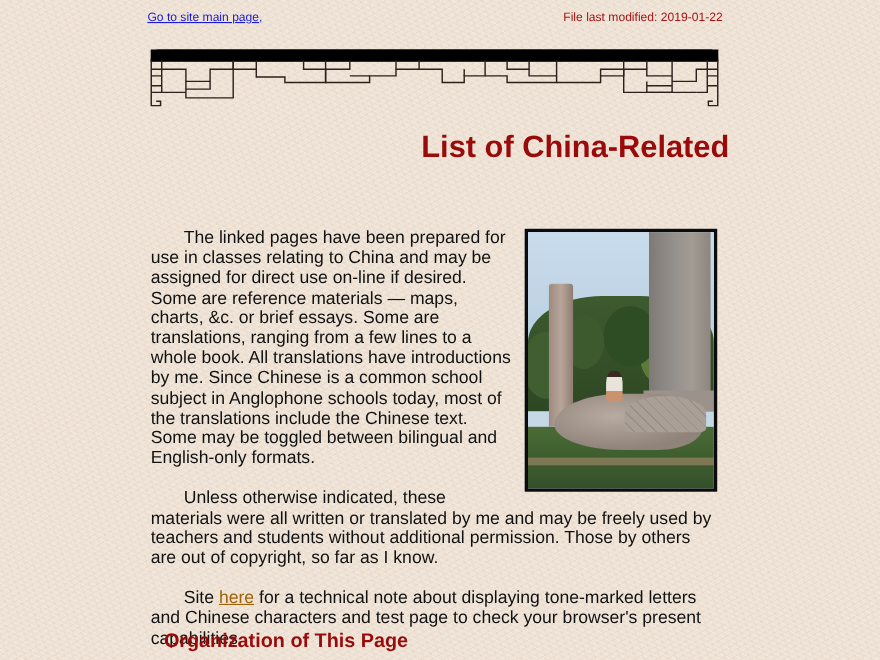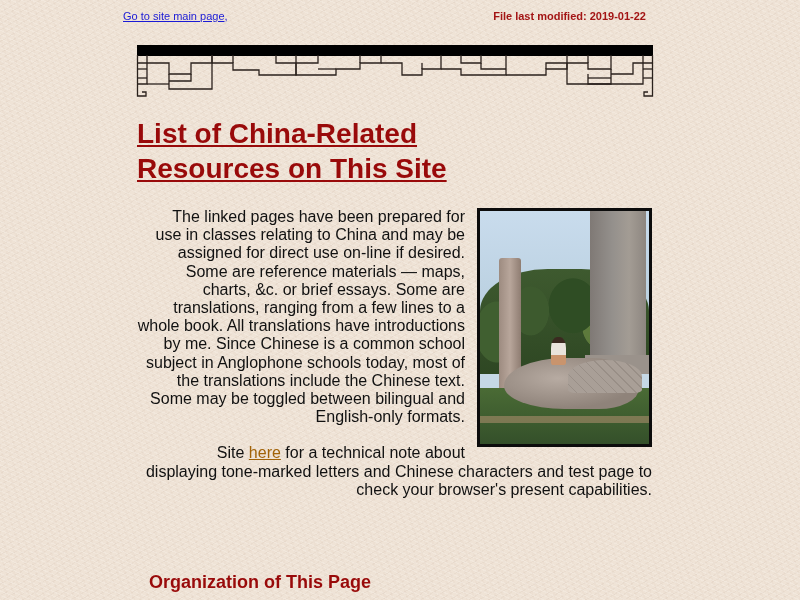--- a/index.html
+++ b/index.html
@@ -7,31 +7,31 @@
     width: 800px; height: 600px; overflow: hidden;
     background-color: #efe3d6;
     background-image:
       repeating-linear-gradient(23deg, rgba(255,255,255,0.18) 0px, rgba(255,255,255,0.18) 1px, transparent 1px, transparent 4px),
       repeating-linear-gradient(-31deg, rgba(160,130,110,0.07) 0px, rgba(160,130,110,0.07) 1px, transparent 1px, transparent 5px),
       repeating-linear-gradient(71deg, rgba(200,170,150,0.06) 0px, rgba(200,170,150,0.06) 2px, transparent 2px, transparent 7px);
     font-family: "Liberation Sans", sans-serif;
     color: #111;
     position: relative;
   }
-  .topbar { position: absolute; left: 123px; top: 10px; width: 523px; font-size: 11px; line-height: 13px; }
+  .topbar { position: absolute; left: 134px; top: 10px; width: 523px; font-size: 11px; line-height: 13px; }
   .topbar a { color: #1a1ad6; text-decoration: underline; }
   .topbar .comma { color: #1a1ad6; }
-  .modified { position: absolute; right: 0; top: 0; color: #a31515; font-weight: bold; }
+  .modified { position: absolute; right: 0; top: 0; color: #a31515; }
   .banner { position: absolute; left: 136px; top: 44px; }
   h1 {
     position: absolute; left: 137px; width: 526px; top: 116px; margin: 0;
-    text-align: left; color: #990a0a; font-size: 28px; line-height: 35px; font-weight: bold; text-decoration: underline;
+    text-align: right; color: #990a0a; font-size: 28px; line-height: 35px; font-weight: bold;
   }
   .content { position: absolute; left: 137px; top: 208px; width: 515px; font-size: 16px; line-height: 18.2px; }
-  .content p { margin: 0 0 18px 0; text-indent: 30px; text-align: right; }
+  .content p { margin: 0 0 18px 0; text-indent: 30px; }
   .photo {
     float: right; width: 169px; height: 233px; margin: 0 0 8px 12px;
     border: 3px solid #0c0c0c; position: relative; overflow: hidden;
     background: #c5d8e6;
   }
   .content a { color: #a16207; text-decoration: underline; }
   h2 {
     position: absolute; left: 137px; top: 559px; margin: 12px;
     color: #990a0a; font-size: 18px; font-weight: bold; line-height: 22px;
   }
@@ -107,34 +107,34 @@
       <path d="M452 34 H475"></path>
       <path d="M497 40 H507 V11"></path>
       <path d="M507 25 H516.5"></path>
       <path d="M507 34 H516.5"></path>
     </g>
   </svg>
 </div>
 
 <h1>
   <span>List of China-Related</span><br>
-  <span>Resources on This Site</span>
 </h1>
 
 <div class="content">
   <div class="photo" title="Stone turtle with stelae">
     <div class="sky"></div>
     <div class="trees"></div>
     <div class="ground"></div>
     <div class="path"></div>
     <div class="stele-left"></div>
     <div class="stele-right"></div>
     <div class="base-right"></div>
     <div class="turtle"></div>
     <div class="shell"></div>
     <div class="child"></div>
   </div>
 
   <p>The linked pages have been prepared for use in classes relating to China and may be assigned for direct use on-line if desired. Some are reference materials — maps, charts, &amp;c. or brief essays. Some are translations, ranging from a few lines to a whole book. All translations have introductions by me. Since Chinese is a common school subject in Anglophone schools today, most of the translations include the Chinese text. Some may be toggled between bilingual and English-only formats.</p>
+  <p>Unless otherwise indicated, these materials were all written or translated by me and may be freely used by teachers and students without additional permission. Those by others are out of copyright, so far as I know.</p>
   <p><span>Site </span><a href="#">here</a><span> for a technical note about displaying tone-marked letters and Chinese characters and test page to check your browser's present capabilities.</span></p>
 </div>
 
 <h2>Organization of This Page</h2>
 
 </body></html>

